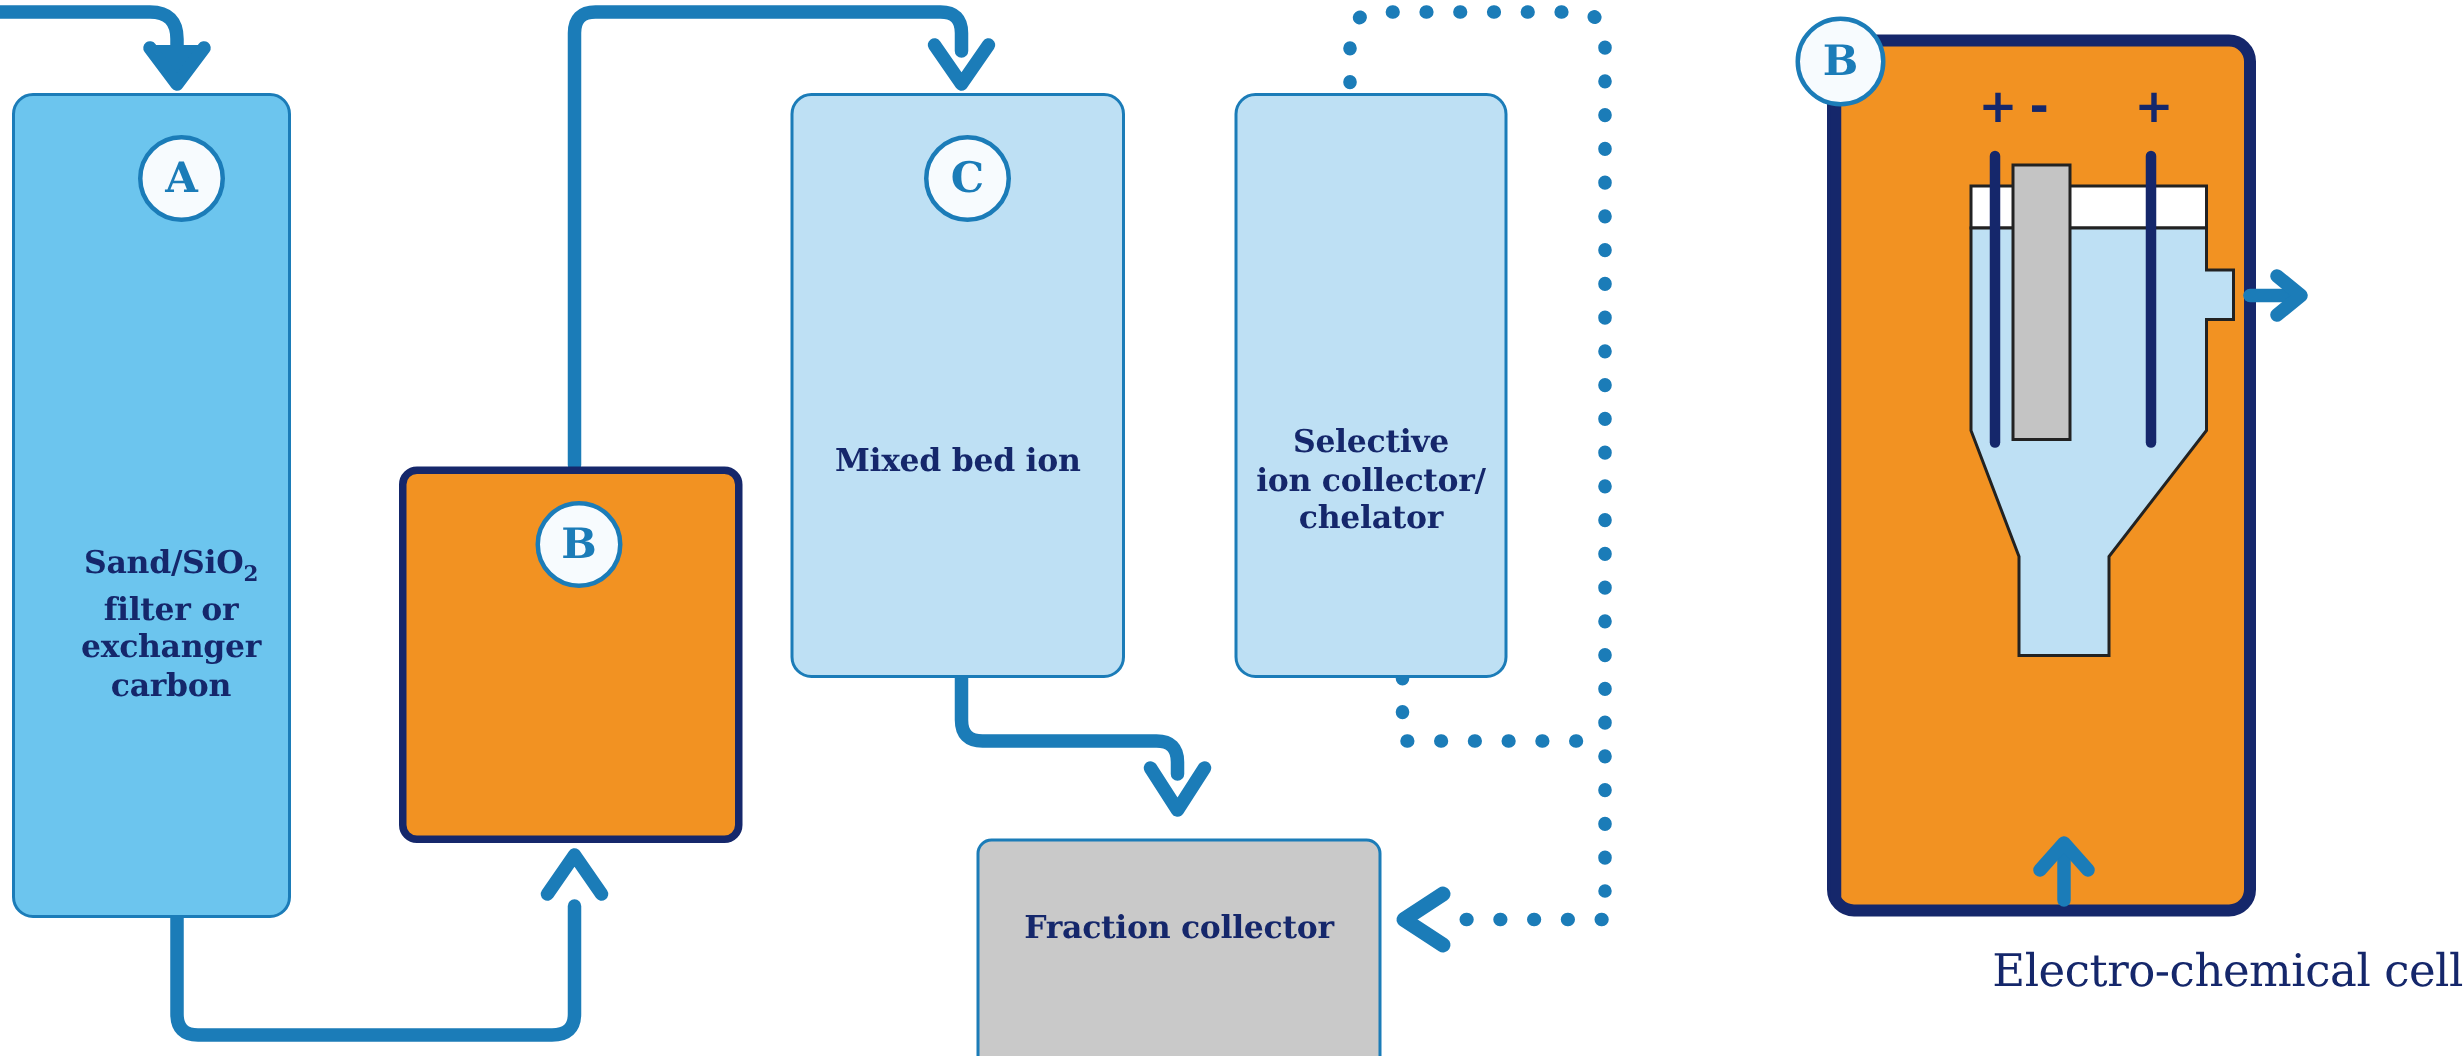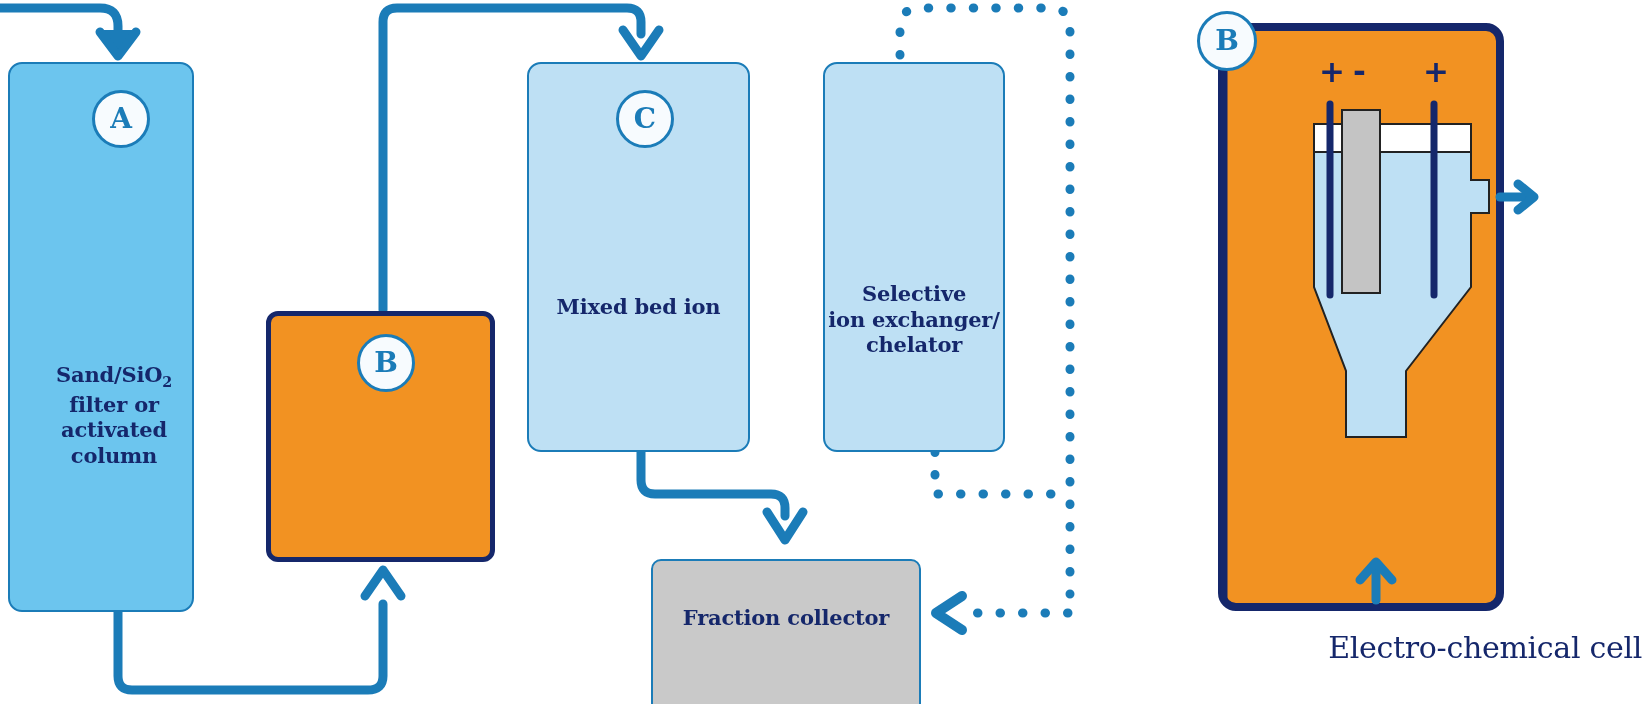--- a/index.html
+++ b/index.html
@@ -205,22 +205,22 @@
         <path d="M 1360 580 L 1376 562 L 1392 580" fill="none" stroke="#1b7cb8" stroke-width="9" stroke-linejoin="round" stroke-linecap="round"></path>
       </g>
     </g>
   </svg>
 
   <div class="pbox box-a" style="left:8px; top:62px; width:186px; height:550px;padding-left:26px;">
     <div class="pbox-shape"></div>
     <div class="pbox-inner">
       <div class="box-label label-a">
         <span>Sand/SiO</span><span class="sub">2</span><br>
-        <span>filter or activated</span><br>
-        <span>column</span>
+        <span>filter or exchanger</span><br>
+        <span>carbon</span>
       </div>
     </div>
   </div>
 
   <div class="pbox box-b" style="left:266px; top:311px; width:229px; height:251px;">
     <div class="pbox-shape"></div>
     <div class="pbox-inner">
       
     </div>
   </div>
@@ -232,21 +232,21 @@
         <span>Mixed bed ion</span><br>
       </div>
     </div>
   </div>
 
   <div class="pbox box-sel" style="left:823px; top:62px; width:182px; height:390px;">
     <div class="pbox-shape"></div>
     <div class="pbox-inner">
       <div class="box-label label-sel">
         <span>Selective</span><br>
-        <span>ion exchanger/</span><br>
+        <span>ion collector/</span><br>
         <span>chelator</span>
       </div>
     </div>
   </div>
 
   <div class="pbox box-frac" style="left:651px; top:559px; width:270px; height:172px;">
     <div class="pbox-shape"></div>
     <div class="pbox-inner">
       <div class="box-label label-frac">
         <span>Fraction collector</span>

